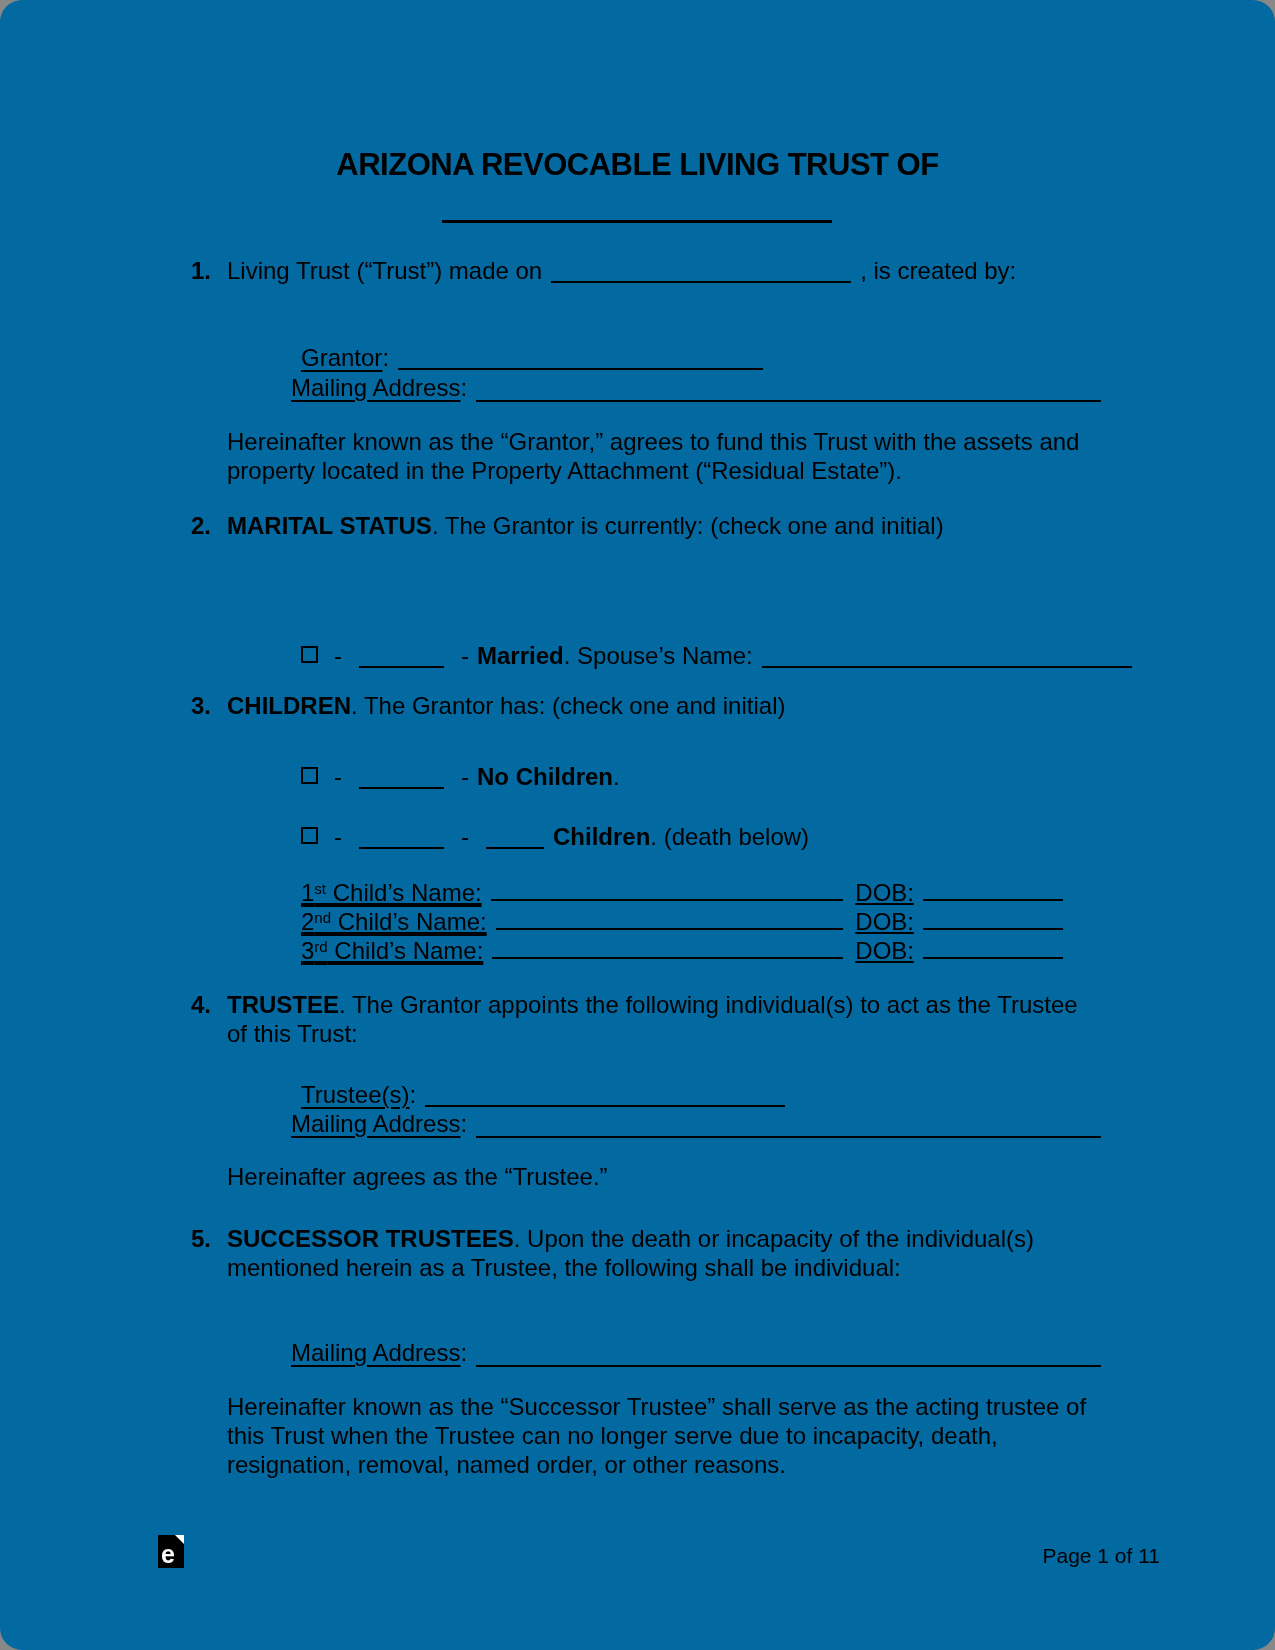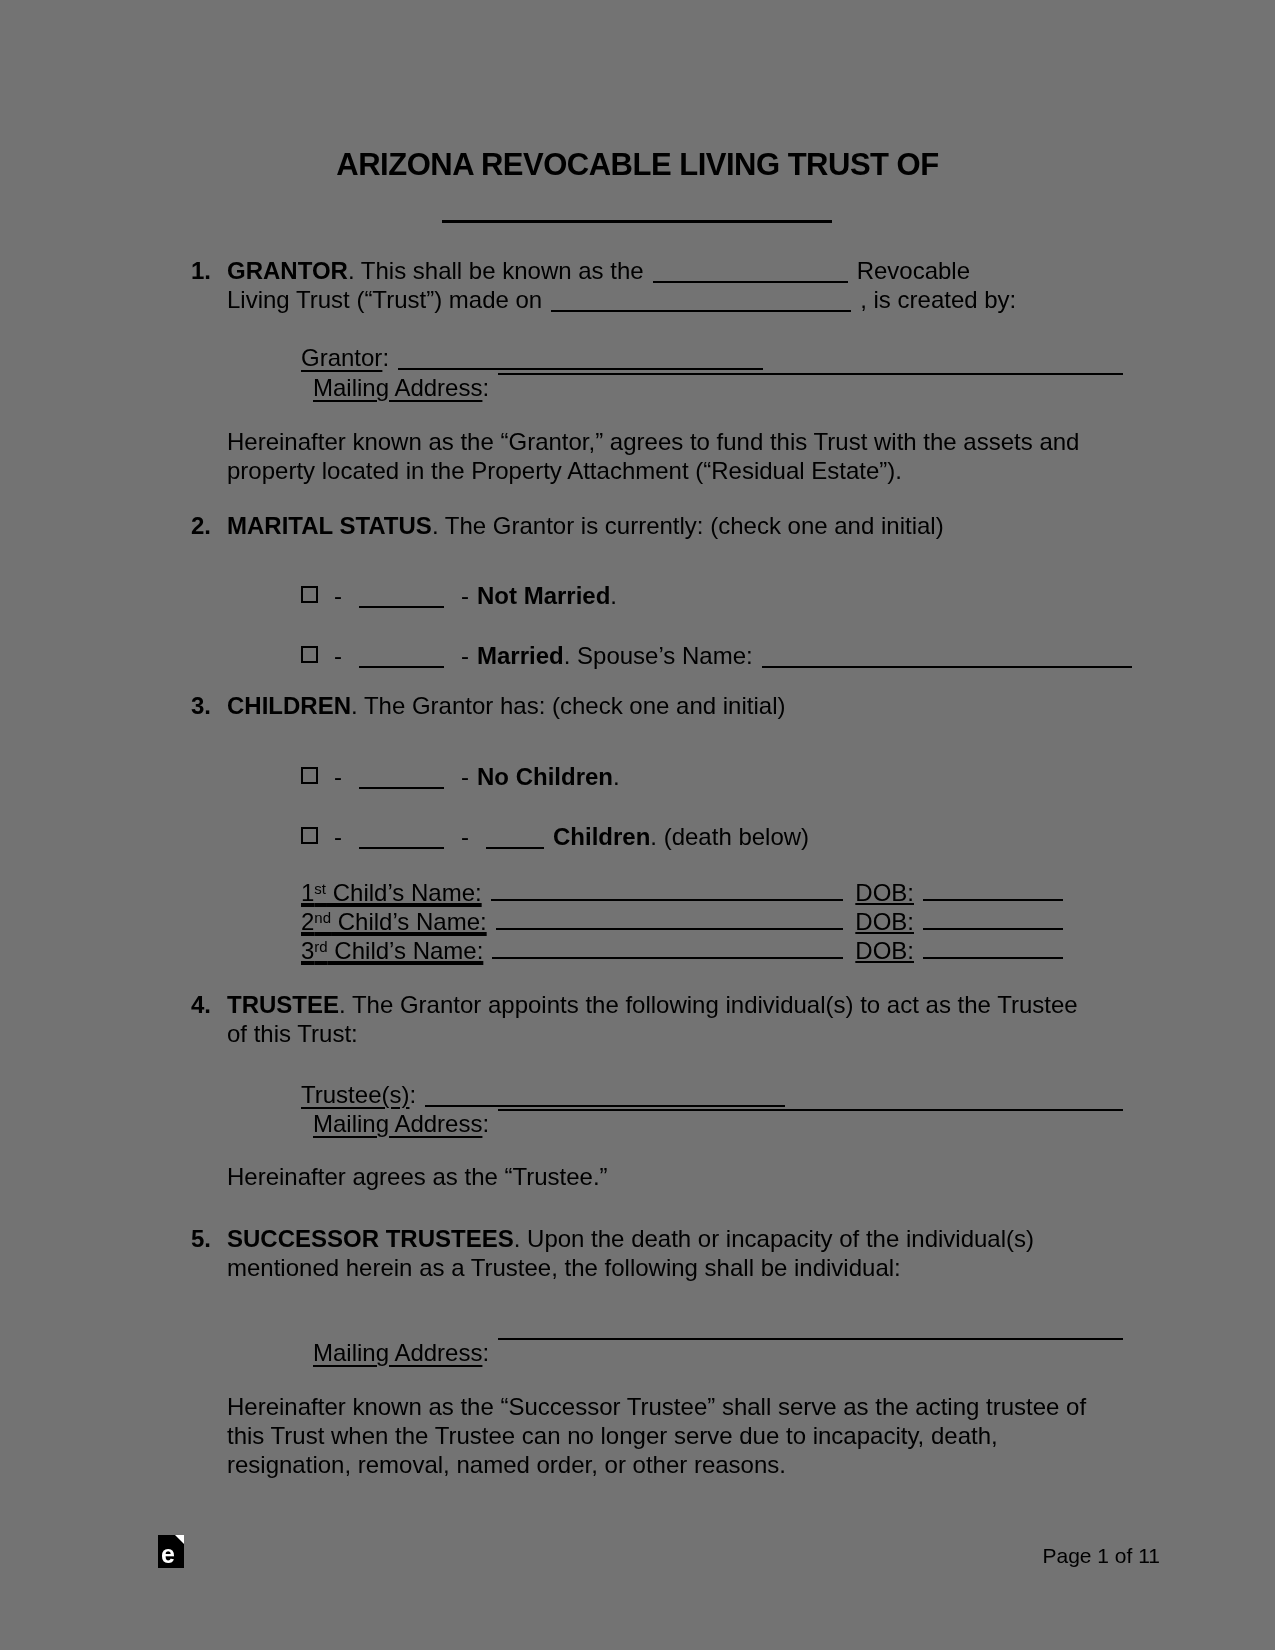--- a/index.html
+++ b/index.html
@@ -1,24 +1,25 @@
 <!DOCTYPE html>
 <html><head>
 <meta charset="utf-8">
 <style>
   html,body { margin:0; padding:0; background:#888; }
   .page {
     position:relative;
     width:1275px; height:1650px;
     margin:0 auto;
-    background:#737373;
+    background:#0369a1;
     font-family:"Liberation Sans", sans-serif;
     font-size:24px; line-height:29px;
     color:#000;
     overflow:hidden;
+    border-radius:22px;
   }
   .abs { position:absolute; }
   .title {
     left:0; right:0; top:147px;
     text-align:center;
     font-size:31px; line-height:36px;
     font-weight:bold; letter-spacing:-0.5px;
   }
   .title-blank {
     left:442px; top:220px; width:390px; height:0;
@@ -40,21 +41,21 @@
     margin:0 9px;
   }
   .blank:first-child { margin-left:0; }
   .w58{width:58px} .w85{width:85px} .w140{width:140px}
   .w195{width:195px} .w300{width:300px} .w360{width:360px}
   .w365{width:365px} .w370{width:370px}
   .grow { flex:1; }
   .pre { white-space:pre-line; }
   .para { left:227px; width:900px; }
   .indent { left:301px; }
-  .frow { display:flex; align-items:flex-start; left:313px; width:819px; }
+  .frow { display:flex; align-items:flex-end; left:291px; width:819px; }
   .crow { display:flex; align-items:baseline; left:301px; width:771px;text-decoration:underline; }
   .cbx {
     display:inline-block; width:13px; height:13px;
     border:2px solid #000;
     vertical-align:1px; margin-right:8px;
   }
   .sep { margin:0 8px; }
   .dob { margin-left:3px; }
   sup { font-size:15px; line-height:0; vertical-align:7px; }
   .logo { left:158px; top:1535px; width:26px; height:33px; background:#000; }
@@ -72,41 +73,39 @@
 <body>
 
 <div class="page">
 
   <div class="abs title">ARIZONA REVOCABLE LIVING TRUST OF</div>
   <div class="abs title-blank"></div>
 
   <div class="abs sec" style="top:256px">
     <div class="num">1.</div>
     <div class="sec-body">
-      <div><span class="b">GRANTOR</span><span>. This shall be known as the</span><span class="blank w195"></span><span>Revocable</span></div>
       <div><span>Living Trust (“Trust”) made on</span><span class="blank w300"></span><span>, is created by:</span></div>
     </div>
   </div>
 
   <div class="abs indent" style="top:343px"><span class="ul">Grantor</span><span>:</span><span class="blank w365"></span></div>
 
   <div class="abs frow" style="top:373px">
       <span style="flex:none"><span class="ul">Mailing Address</span><span>:</span></span>
       <span class="blank grow"></span>
     </div>
 
   <div class="abs para pre" style="top:427px">Hereinafter known as the “Grantor,” agrees to fund this Trust with the assets and
 property located in the Property Attachment (“Residual Estate”).</div>
 
   <div class="abs sec" style="top:511px">
     <div class="num">2.</div>
     <div class="sec-body"><span class="b">MARITAL STATUS</span><span>. The Grantor is currently: (check one and initial)</span></div>
   </div>
 
-  <div class="abs indent" style="top:581px"><span class="cbx"></span><span class="sep">-</span><span class="blank w85"></span><span class="sep">-</span><span class="b">Not Married</span><span>.</span></div>
 
   <div class="abs indent" style="top:641px"><span class="cbx"></span><span class="sep">-</span><span class="blank w85"></span><span class="sep">-</span><span class="b">Married</span><span>. Spouse’s Name:</span><span class="blank w370"></span></div>
 
   <div class="abs sec" style="top:691px">
     <div class="num">3.</div>
     <div class="sec-body"><span class="b">CHILDREN</span><span>. The Grantor has: (check one and initial)</span></div>
   </div>
 
   <div class="abs indent" style="top:762px"><span class="cbx"></span><span class="sep">-</span><span class="blank w85"></span><span class="sep">-</span><span class="b">No Children</span><span>.</span></div>
 

